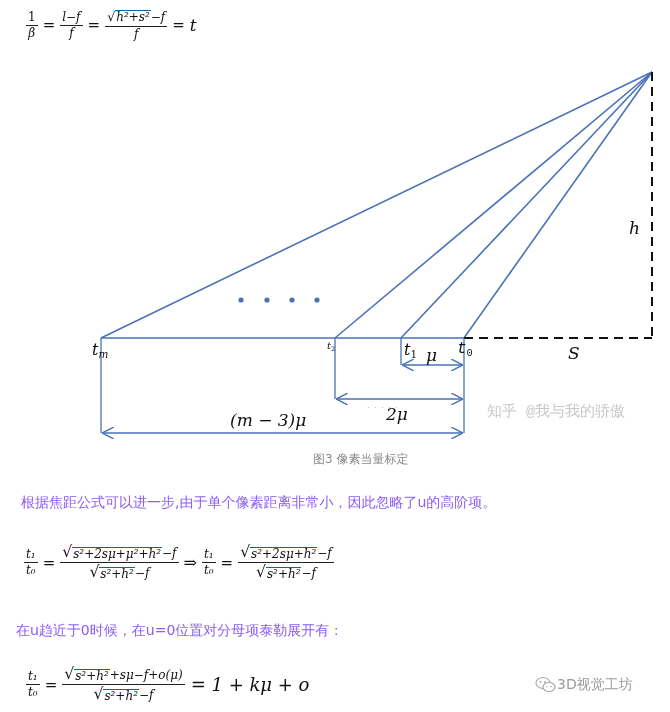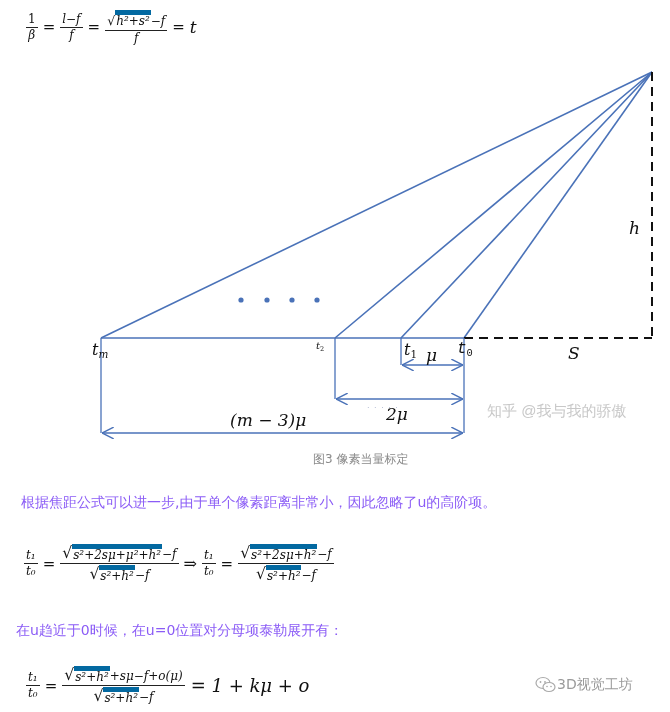--- a/index.html
+++ b/index.html
@@ -5,26 +5,26 @@
   html, body { margin: 0; padding: 0; background: #ffffff; }
   body { width: 670px; height: 712px; position: relative; overflow: hidden;
          font-family: "DejaVu Serif", serif; color: #1a1a1a; }
   .abs { position: absolute; }
   .math { font-family: "DejaVu Serif", serif; font-style: italic; color: #111; }
   .frac { display: inline-flex; flex-direction: column; align-items: center; vertical-align: middle; }
   .frac .num { padding: 0 2px 1px; border-bottom: 1px solid #222; line-height: 1.1; }
   .frac .den { padding: 1px 2px 0; line-height: 1.1; }
   .sqrt { display: inline-flex; align-items: flex-end; }
   .sqrt .rad { font-style: normal; font-size: 1.05em; }
-  .sqrt .under { border-top: 5px solid #0369a1; padding: 0 1px; }
+  .sqrt .under { border-top: 1px solid #0369a1; padding: 0 1px; }
   sub { font-size: 0.65em; vertical-align: -0.3em; }
   .op { font-style: normal; margin: 0 5px; }
   .para { font-family: "DejaVu Sans", sans-serif; font-size: 14px; color: #8b5cf6; }
   .caption { font-family: "DejaVu Sans", sans-serif; font-size: 12px; color: #8a8a8a; }
-  .watermark { font-family: Liberation Sans, sans-serif; font-size: 15px; color: #c8c8c8; }
+  .watermark { font-family: Liberation Mono, monospace; font-size: 15px; color: #c8c8c8; }
   .badge { font-family: "DejaVu Sans", sans-serif; font-size: 14px; color: #9a9a9a; display: flex; align-items: center; gap: 0; }
 </style>
 </head>
 <body>
 
 <div class="abs math" style="left:26px; top:10px; font-size:15px; display:flex; align-items:center;">
   <span class="frac" style="font-size:12px;">
     <span class="num" style="font-style:normal;">1</span>
     <span class="den">β</span>
   </span>
@@ -81,21 +81,21 @@
     <line x1="401" y1="338" x2="401" y2="365"></line>
     <line x1="464" y1="338" x2="464" y2="433"></line>
 
     <line x1="402" y1="365" x2="463" y2="365" marker-start="url(#arr)" marker-end="url(#arr)"></line>
     <line x1="336" y1="399" x2="463" y2="399" marker-start="url(#arr)" marker-end="url(#arr)"></line>
     <line x1="102" y1="433" x2="463" y2="433" marker-start="url(#arr)" marker-end="url(#arr)"></line>
   </g>
 </svg>
 
 <div class="abs math" style="left:92px; top:340px; font-size:16px;"><span>t</span><sub>m</sub></div>
-<div class="abs math" style="left:316px; top:340px; font-size:10px;"><span>t</span><sub style="font-style:normal;">2</sub></div>
+<div class="abs math" style="left:327px; top:340px; font-size:10px;"><span>t</span><sub style="font-style:normal;">2</sub></div>
 <div class="abs math" style="left:395px; top:340px; font-size:16px;margin-left:9px;"><span>t</span><sub style="font-style:normal;">1</sub></div>
 <div class="abs math" style="left:457px; top:340px; font-size:16px;font-family:Liberation Mono, monospace;"><span>t</span><sub style="font-style:normal;">0</sub></div>
 <div class="abs math" style="left:426px; top:345px; font-size:17px;">μ</div>
 <div class="abs math" style="left:386px; top:376px; font-size:17px;margin-top:28px;">2μ</div>
 <div class="abs" style="left:367px; top:403px; font-size:8px; color:#9aa6c4; letter-spacing:1px;">· · · · ·</div>
 <div class="abs math" style="left:230px; top:410px; font-size:17px;">(m − 3)μ</div>
 <div class="abs math" style="left:568px; top:343px; font-size:17px;">S</div>
 <div class="abs math" style="left:629px; top:218px; font-size:17px;">h</div>
 
 <div class="abs watermark" style="left:487px; top:402px;">知乎 @我与我的骄傲</div>

